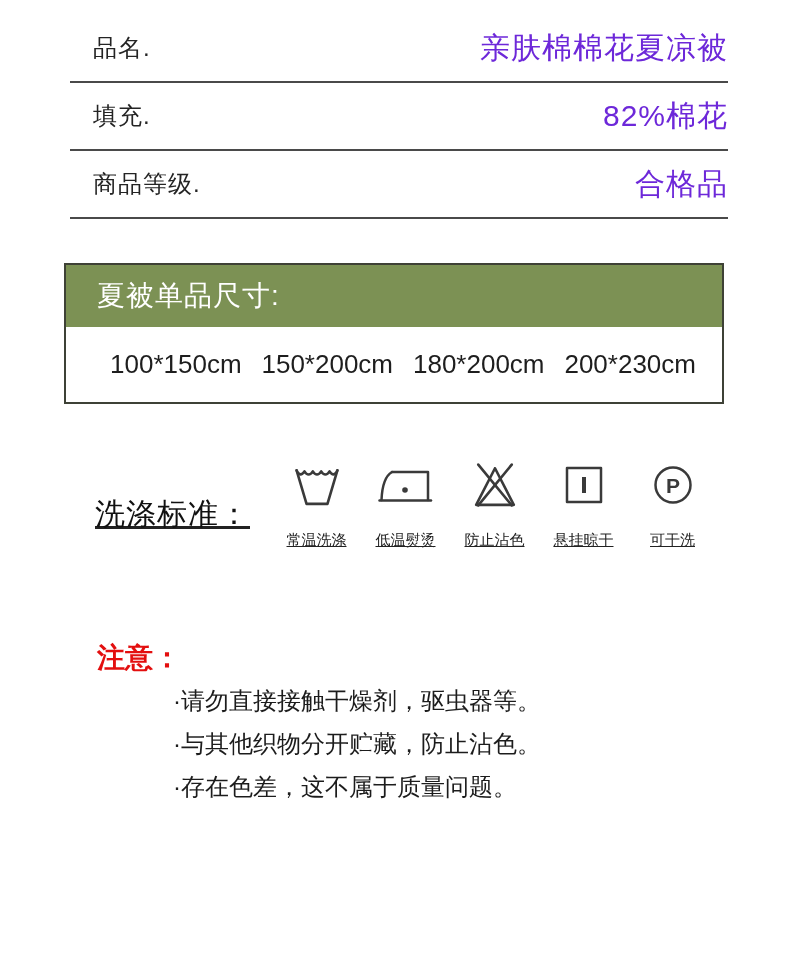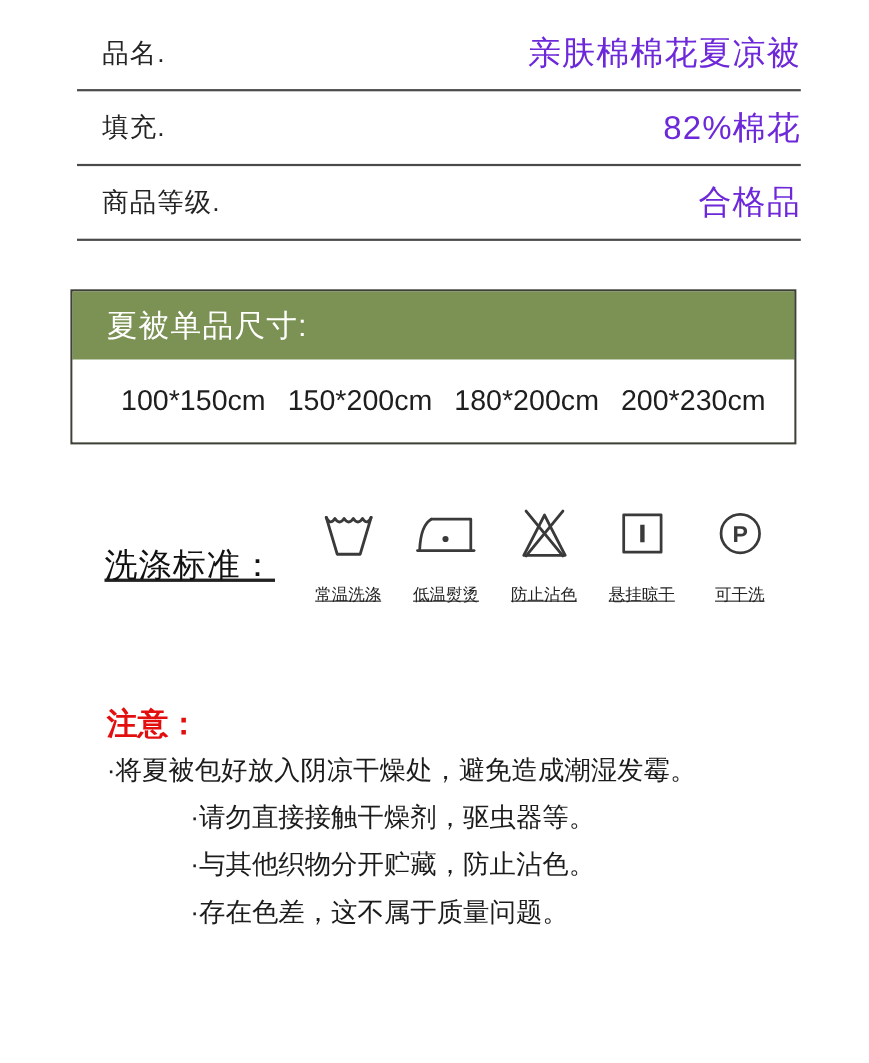--- a/index.html
+++ b/index.html
@@ -115,21 +115,20 @@
   
   .notes {
     margin: 86px 0 0 97px;
   }
   .note-line {
     font-size: 24px;
     color: #1c1c1c;
     line-height: 43px;
     padding-left: 76px;
     white-space: nowrap;
-    flex-direction: column;
   }
   .note-line.first {
     padding-left: 0;
     display: flex;
     align-items: baseline;
   }
   .notice-label {
     color: #e30f0f;
     font-size: 28px;
     font-weight: bold;
@@ -215,20 +214,19 @@
         </svg>
         <span class="care-label">可干洗</span>
       </div>
 
     </div>
   </section>
 
   <section class="notes">
     <div class="note-line first">
       <span class="notice-label">注意：</span>
-      <span>·将夏被包好放入阴凉干燥处，避免造成潮湿发霉。</span>
     </div>
     <div class="note-line">·请勿直接接触干燥剂，驱虫器等。</div>
     <div class="note-line">·与其他织物分开贮藏，防止沾色。</div>
     <div class="note-line">·存在色差，这不属于质量问题。</div>
   </section>
 
 </div>
 
 </body></html>

